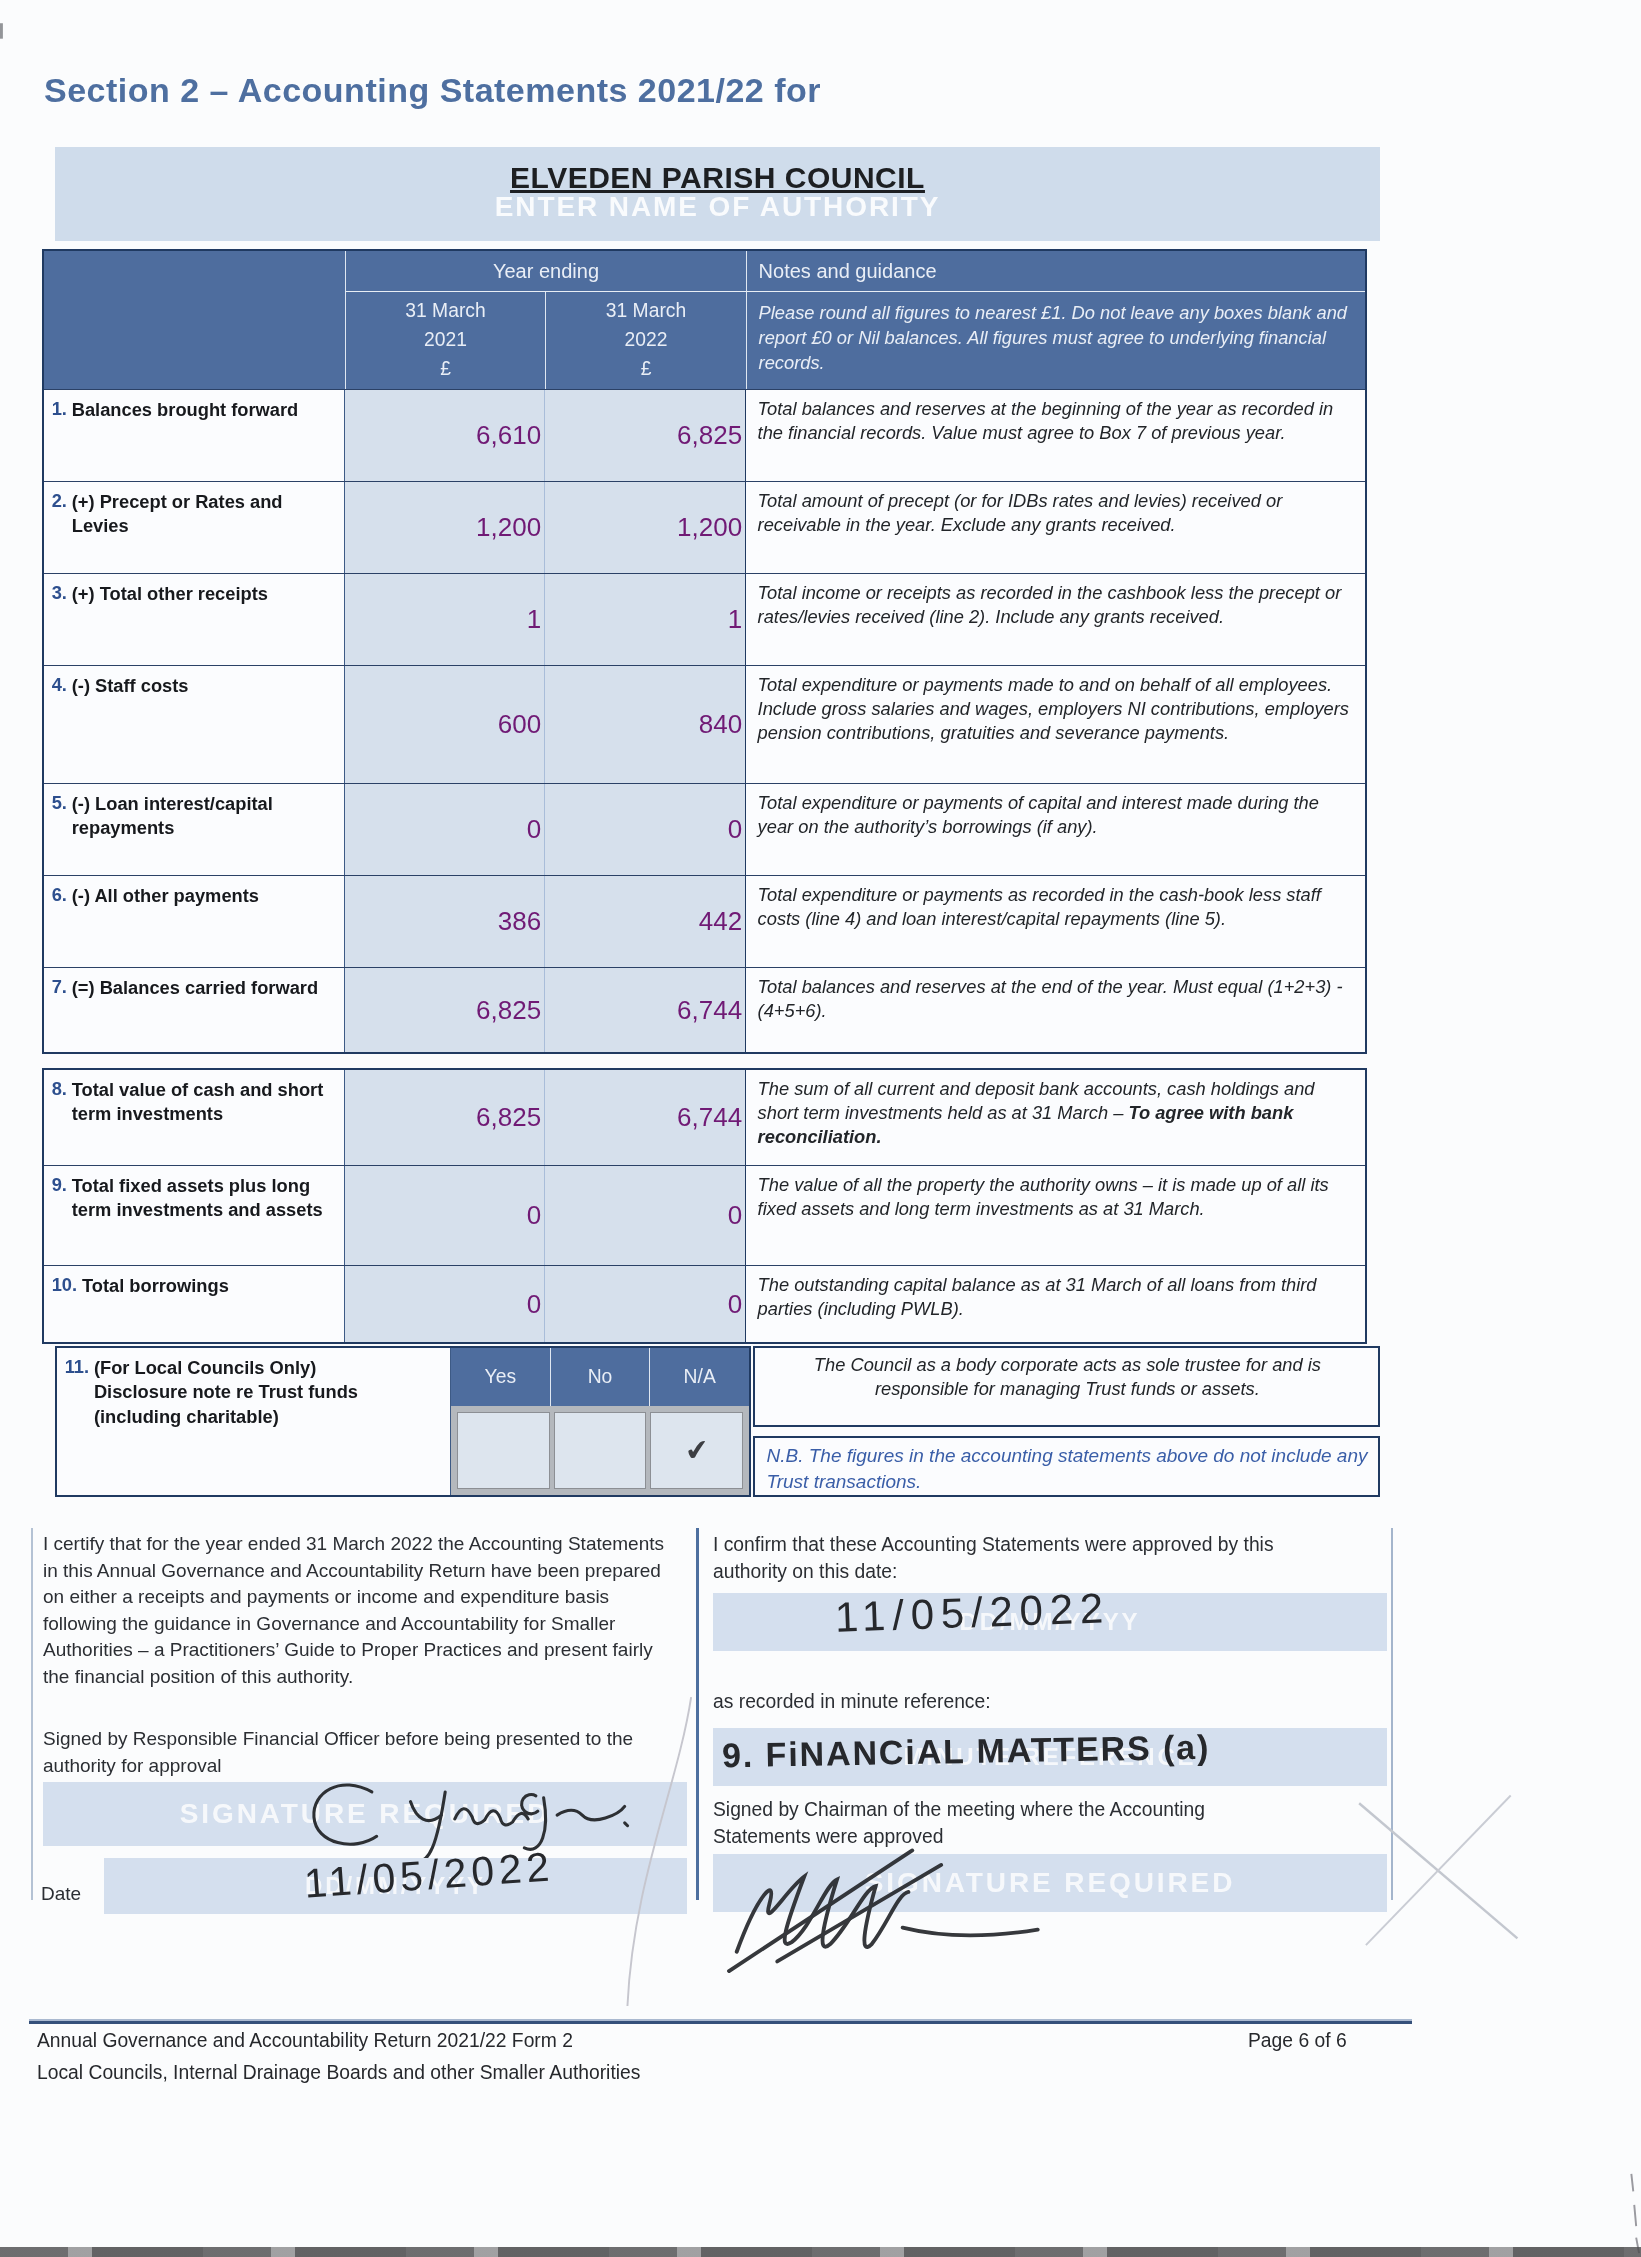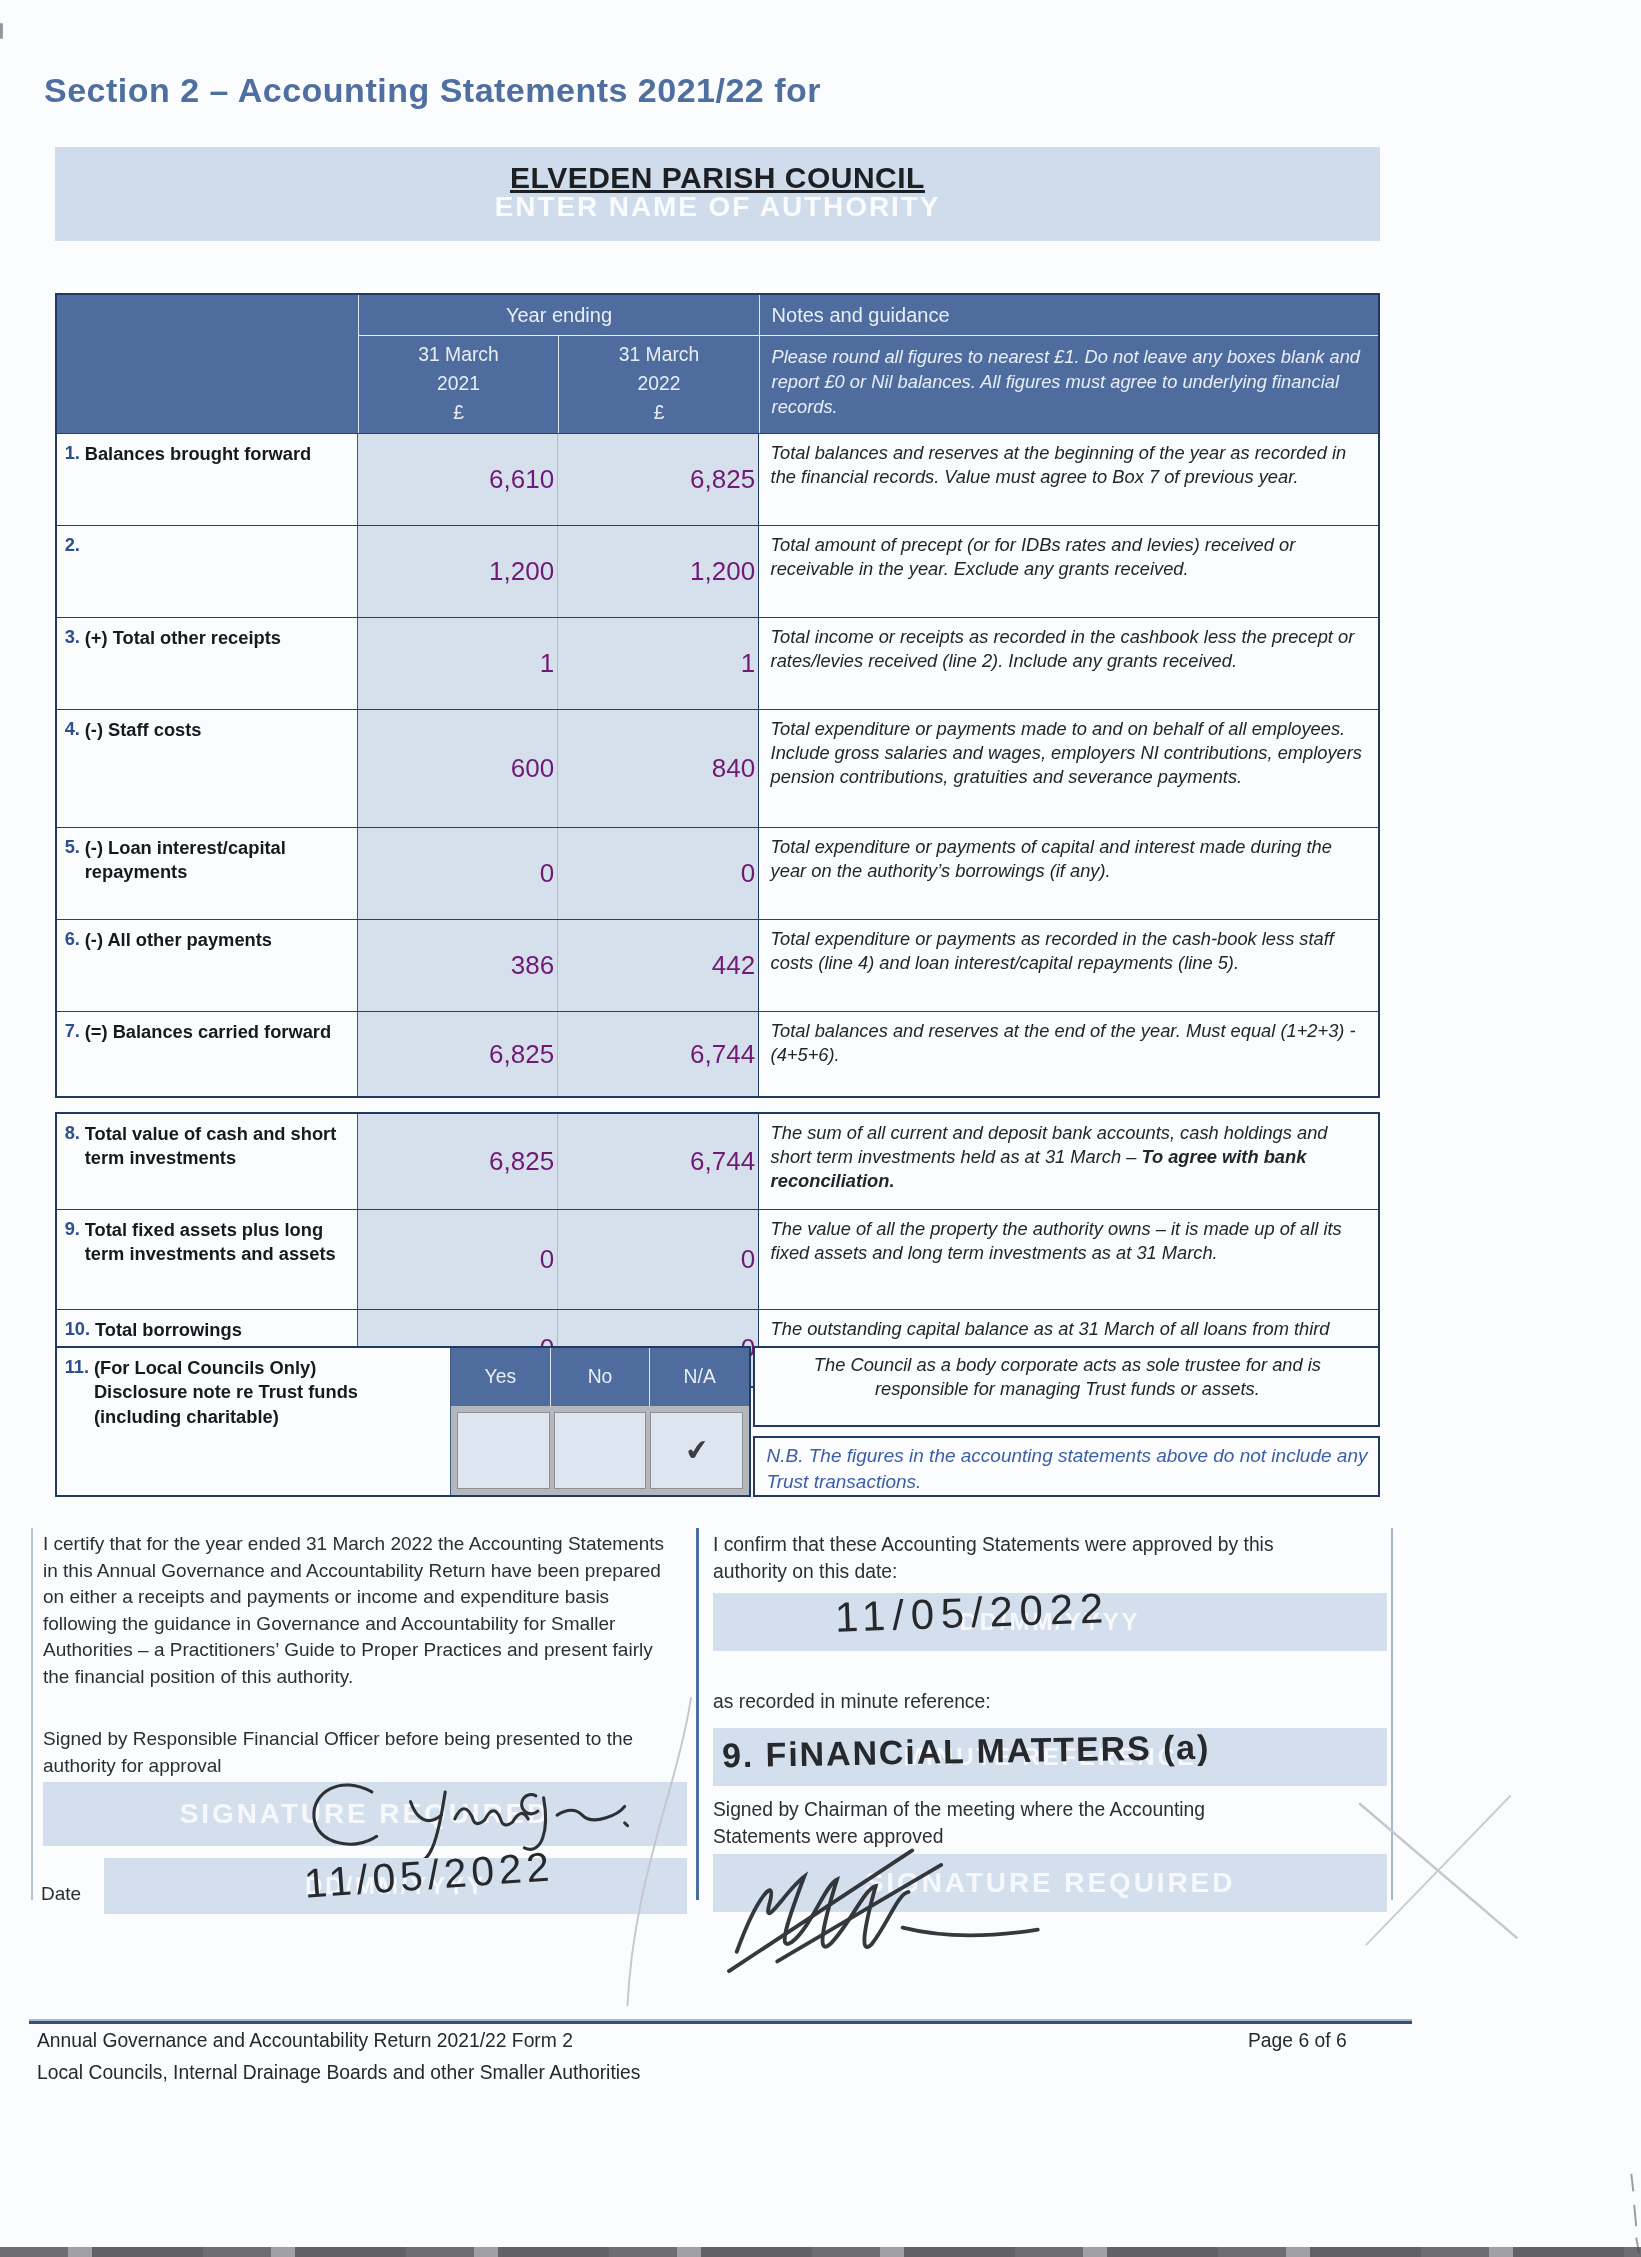--- a/index.html
+++ b/index.html
@@ -8,21 +8,21 @@
 
   
   .page-title { position:absolute; left:44px; top:71px; font-size:34px; font-weight:700; color:#4e6fa0; letter-spacing:0.5px; }
 
   
   .banner { position:absolute; left:55px; top:147px; width:1325px; height:94px; background:#cfdceb; }
   .banner .wm-name { position:absolute; left:0; right:0; top:44px; text-align:center; color:rgba(255,255,255,.88); font-weight:700; font-size:28px; letter-spacing:1.9px; }
   .banner .auth-name { position:absolute; left:0; right:0; top:13.5px; text-align:center; color:#1d1f22; font-weight:700; font-size:30px; letter-spacing:0.5px;text-decoration:underline; }
 
   
-  .acct-table { position:absolute; left:55px; width:1325px; border:2.9px solid #203a61; background:#fbfcfe;margin-top:44px; }
+  .acct-table { position:absolute; left:42px; width:1325px; border:2.9px solid #203a61; background:#fbfcfe; }
   #table1 { top:249px; }
   #table2 { top:1068px; }
   .t-row { display:flex; border-top:1.9px solid #2b4166; }
   .t-row:first-child, .t-row.hdr { border-top:none; }
   .c1 { width:301px; }
   .c2 { width:200px; }
   .c3 { width:201px; }
   .c4 { flex:1; }
   
   .hdr { background:#4e6d9e; color:#e9eef6; }
@@ -117,20 +117,21 @@
           <span class="num">1.</span>
           <span class="txt">Balances brought forward</span>
         </div>
       <div class="c2 val v1">6,610</div>
       <div class="c3 val v2">6,825</div>
       <div class="c4 note">Total balances and reserves at the beginning of the year as recorded in the financial records. Value must agree to Box 7 of previous year.</div>
     </div>
     <div class="t-row" style="height:92px">
       <div class="c1 lab">
           <span class="num">2.</span>
+          <span class="txt">(+) Precept or Rates and Levies</span>
         </div>
       <div class="c2 val v1">1,200</div>
       <div class="c3 val v2">1,200</div>
       <div class="c4 note">Total amount of precept (or for IDBs rates and levies) received or receivable in the year. Exclude any grants received.</div>
     </div>
     <div class="t-row" style="height:92px">
       <div class="c1 lab">
           <span class="num">3.</span>
           <span class="txt">(+) Total other receipts</span>
         </div>

